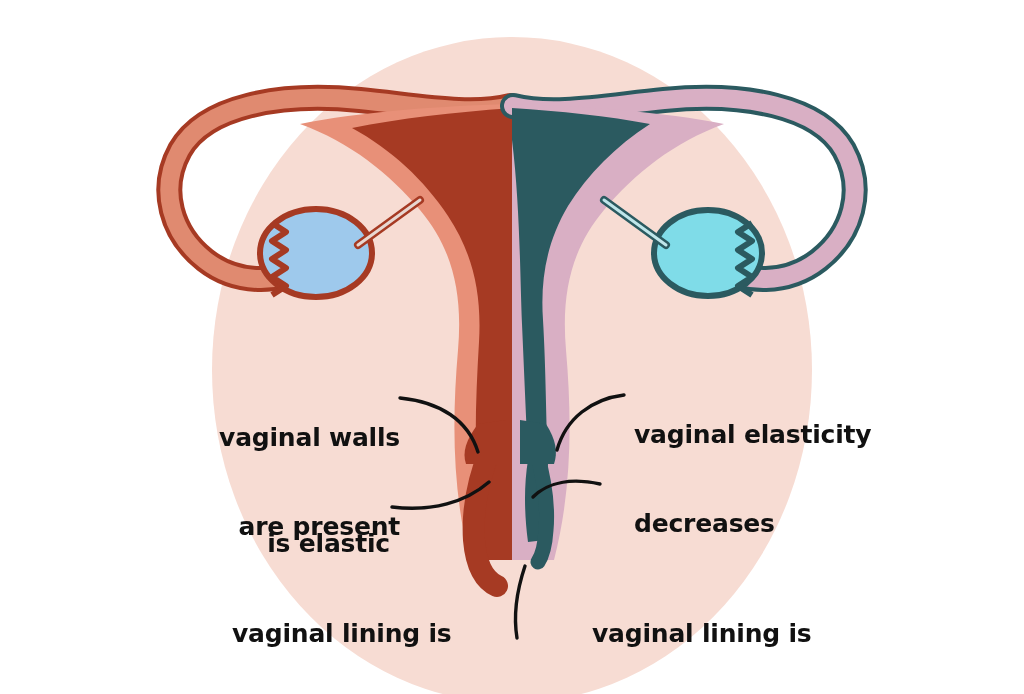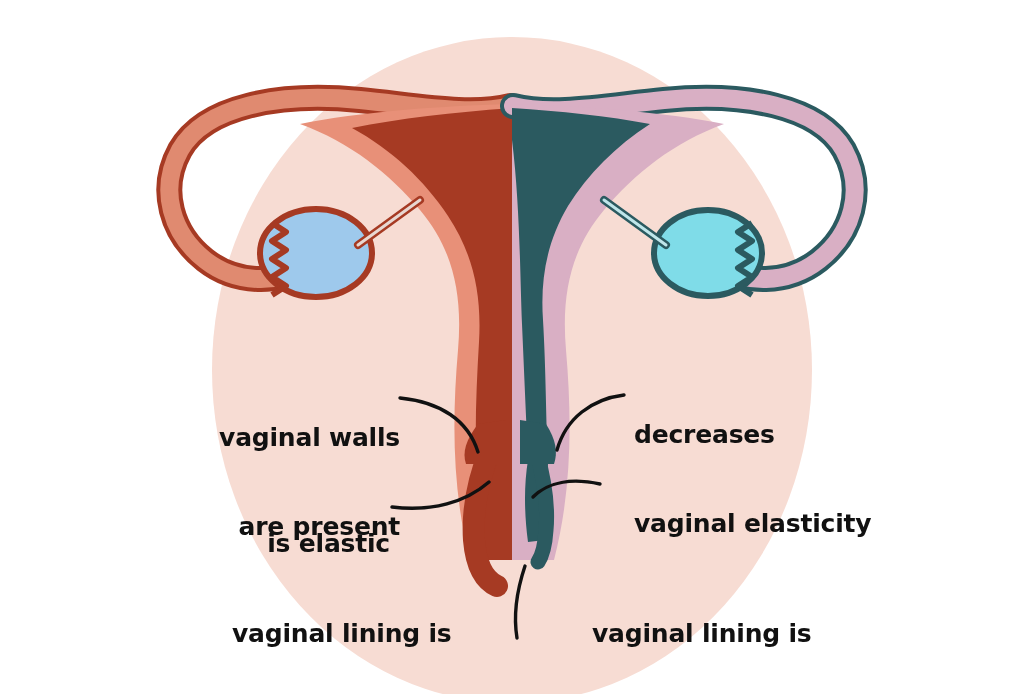--- a/index.html
+++ b/index.html
@@ -158,22 +158,22 @@
   <div class="label align-right" style="left:130px; top:450px; width:260px;">
     <div>is elastic</div>
   </div>
 
   <div class="label align-left" style="left:232px; top:540px; width:270px;">
     <div>vaginal lining is</div>
     <div>thick and moist</div>
   </div>
 
   <div class="label align-left" style="left:634px; top:341px; width:270px;">
+    <div>vaginal elasticity</div>
     <div>decreases</div>
-    <div>vaginal elasticity</div>
   </div>
 
 
   <div class="label align-left" style="left:592px; top:540px; width:270px;">
     <div>vaginal lining is</div>
     <div>thin and dry</div>
   </div>
 
   <div class="label align-center" style="left:392px; top:628px; width:300px;">
     <div>shortening of the</div>

